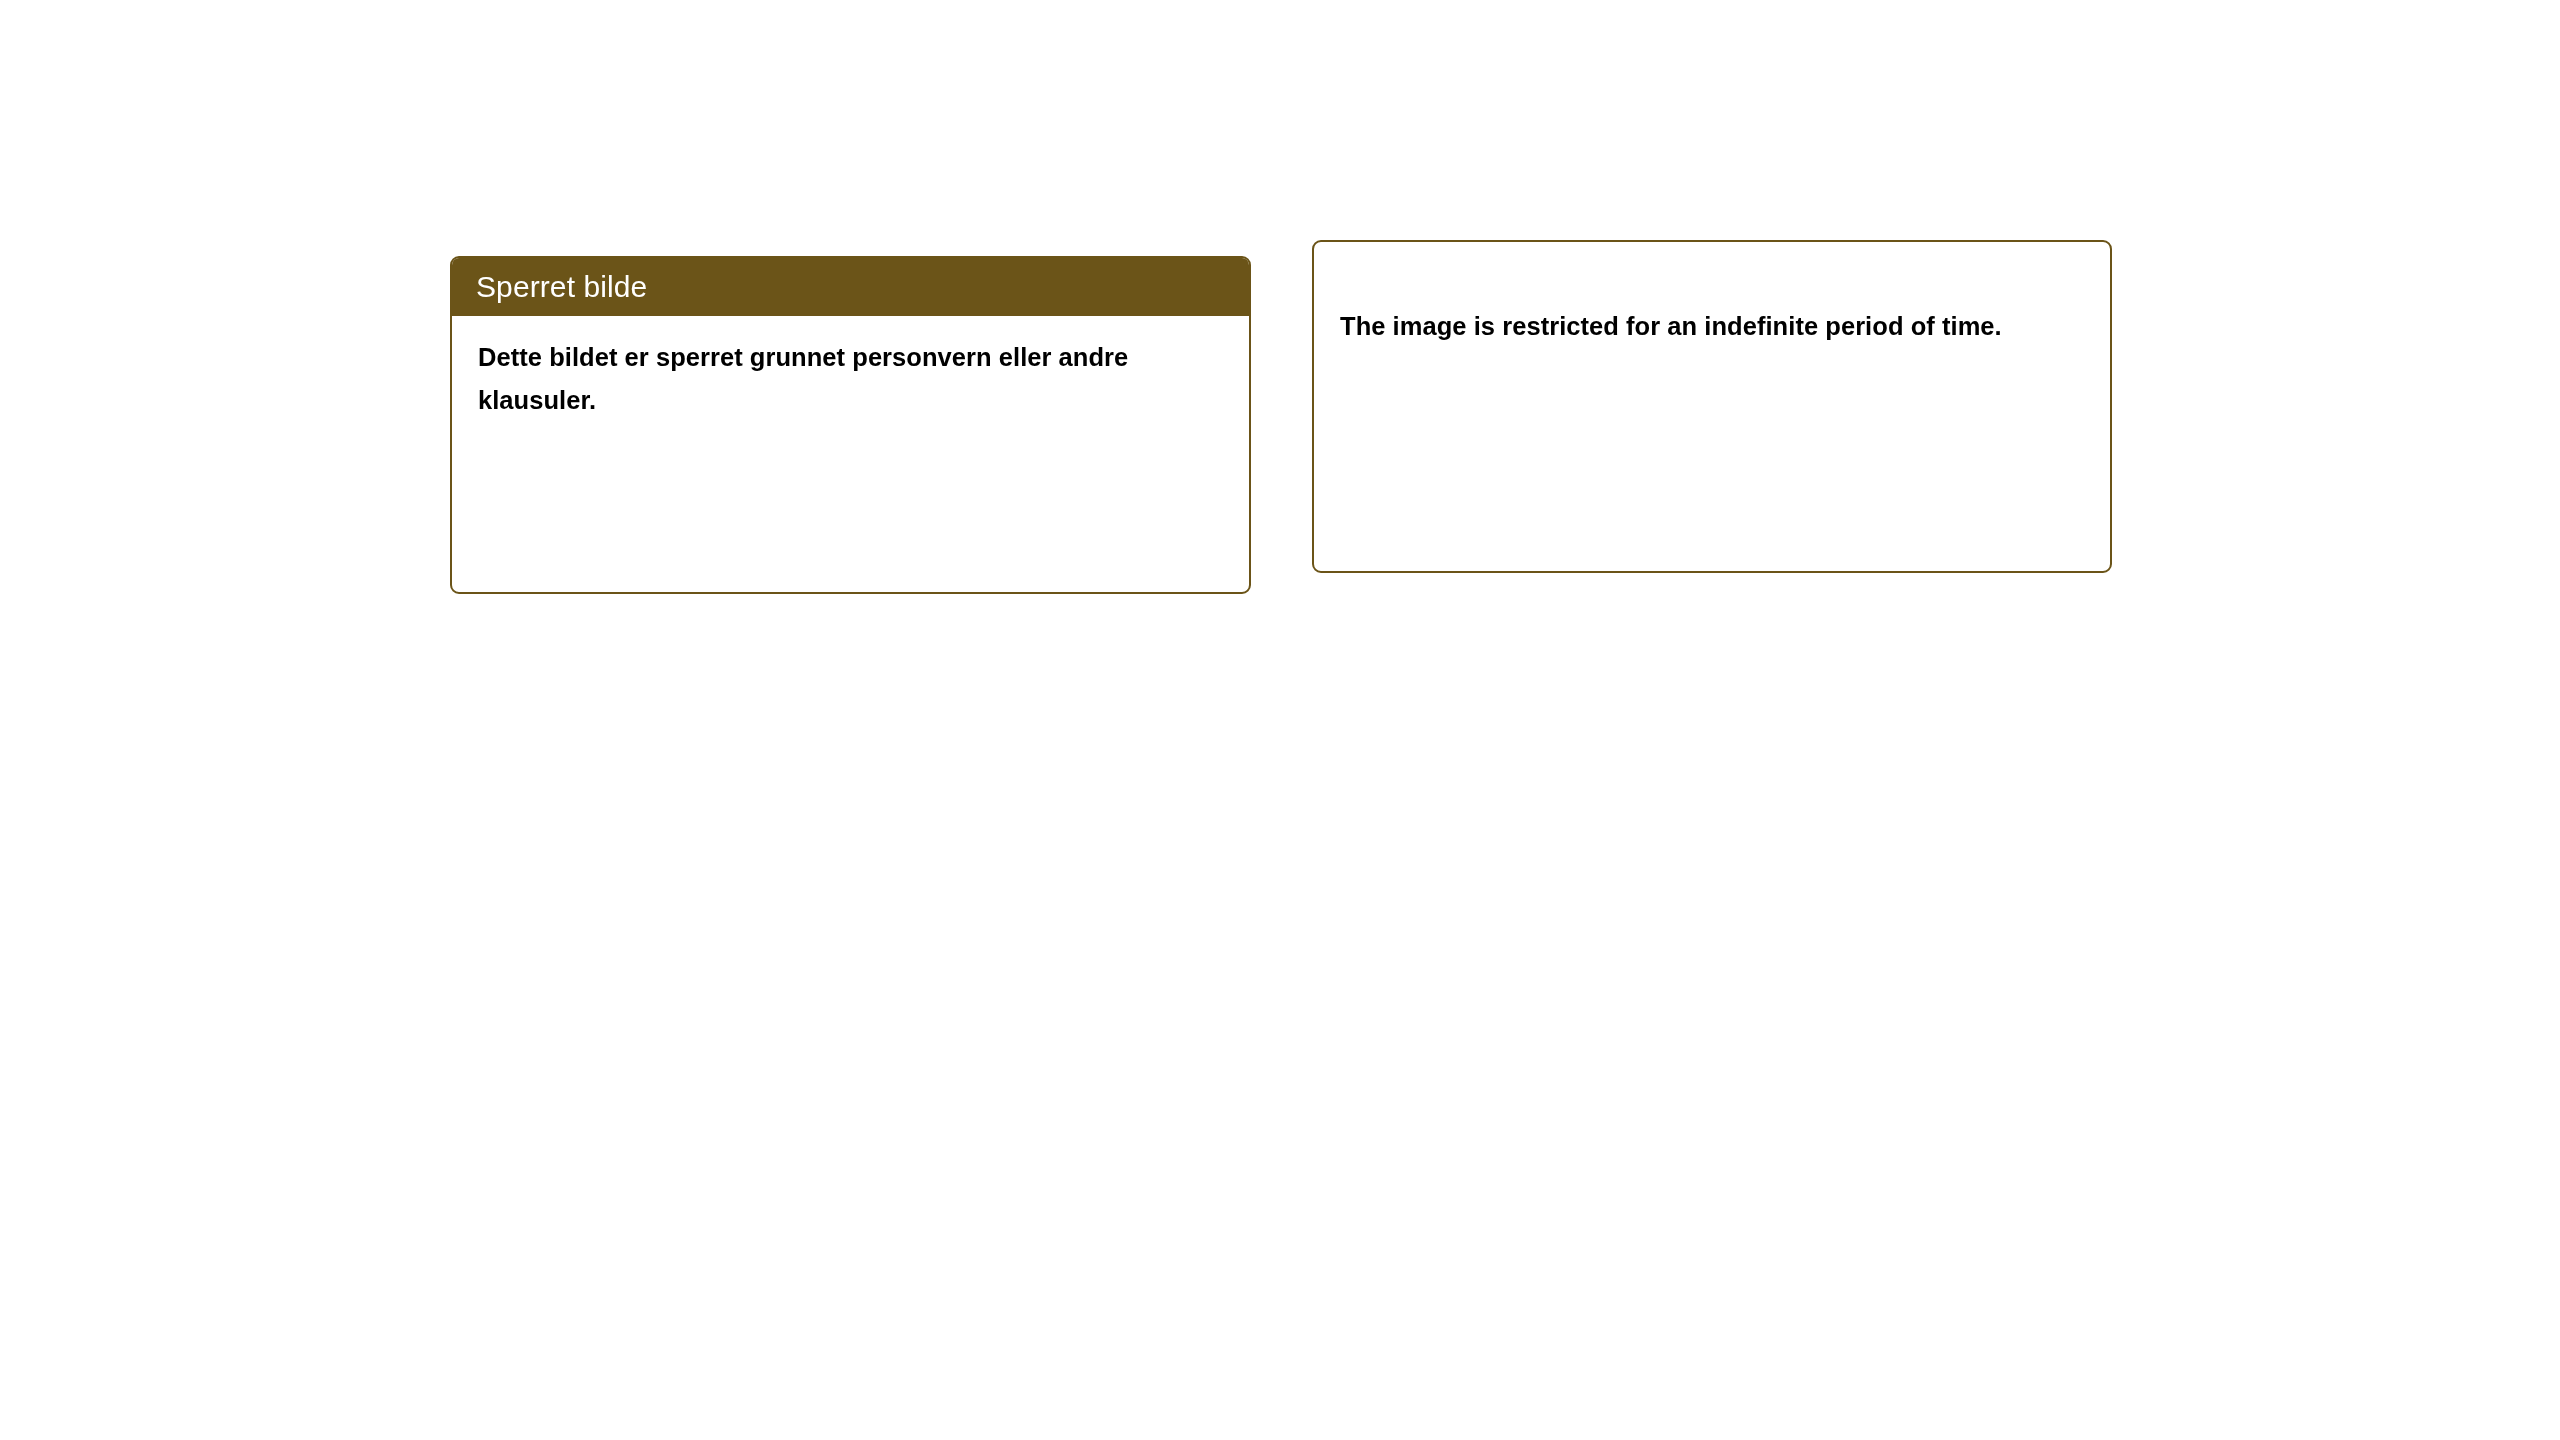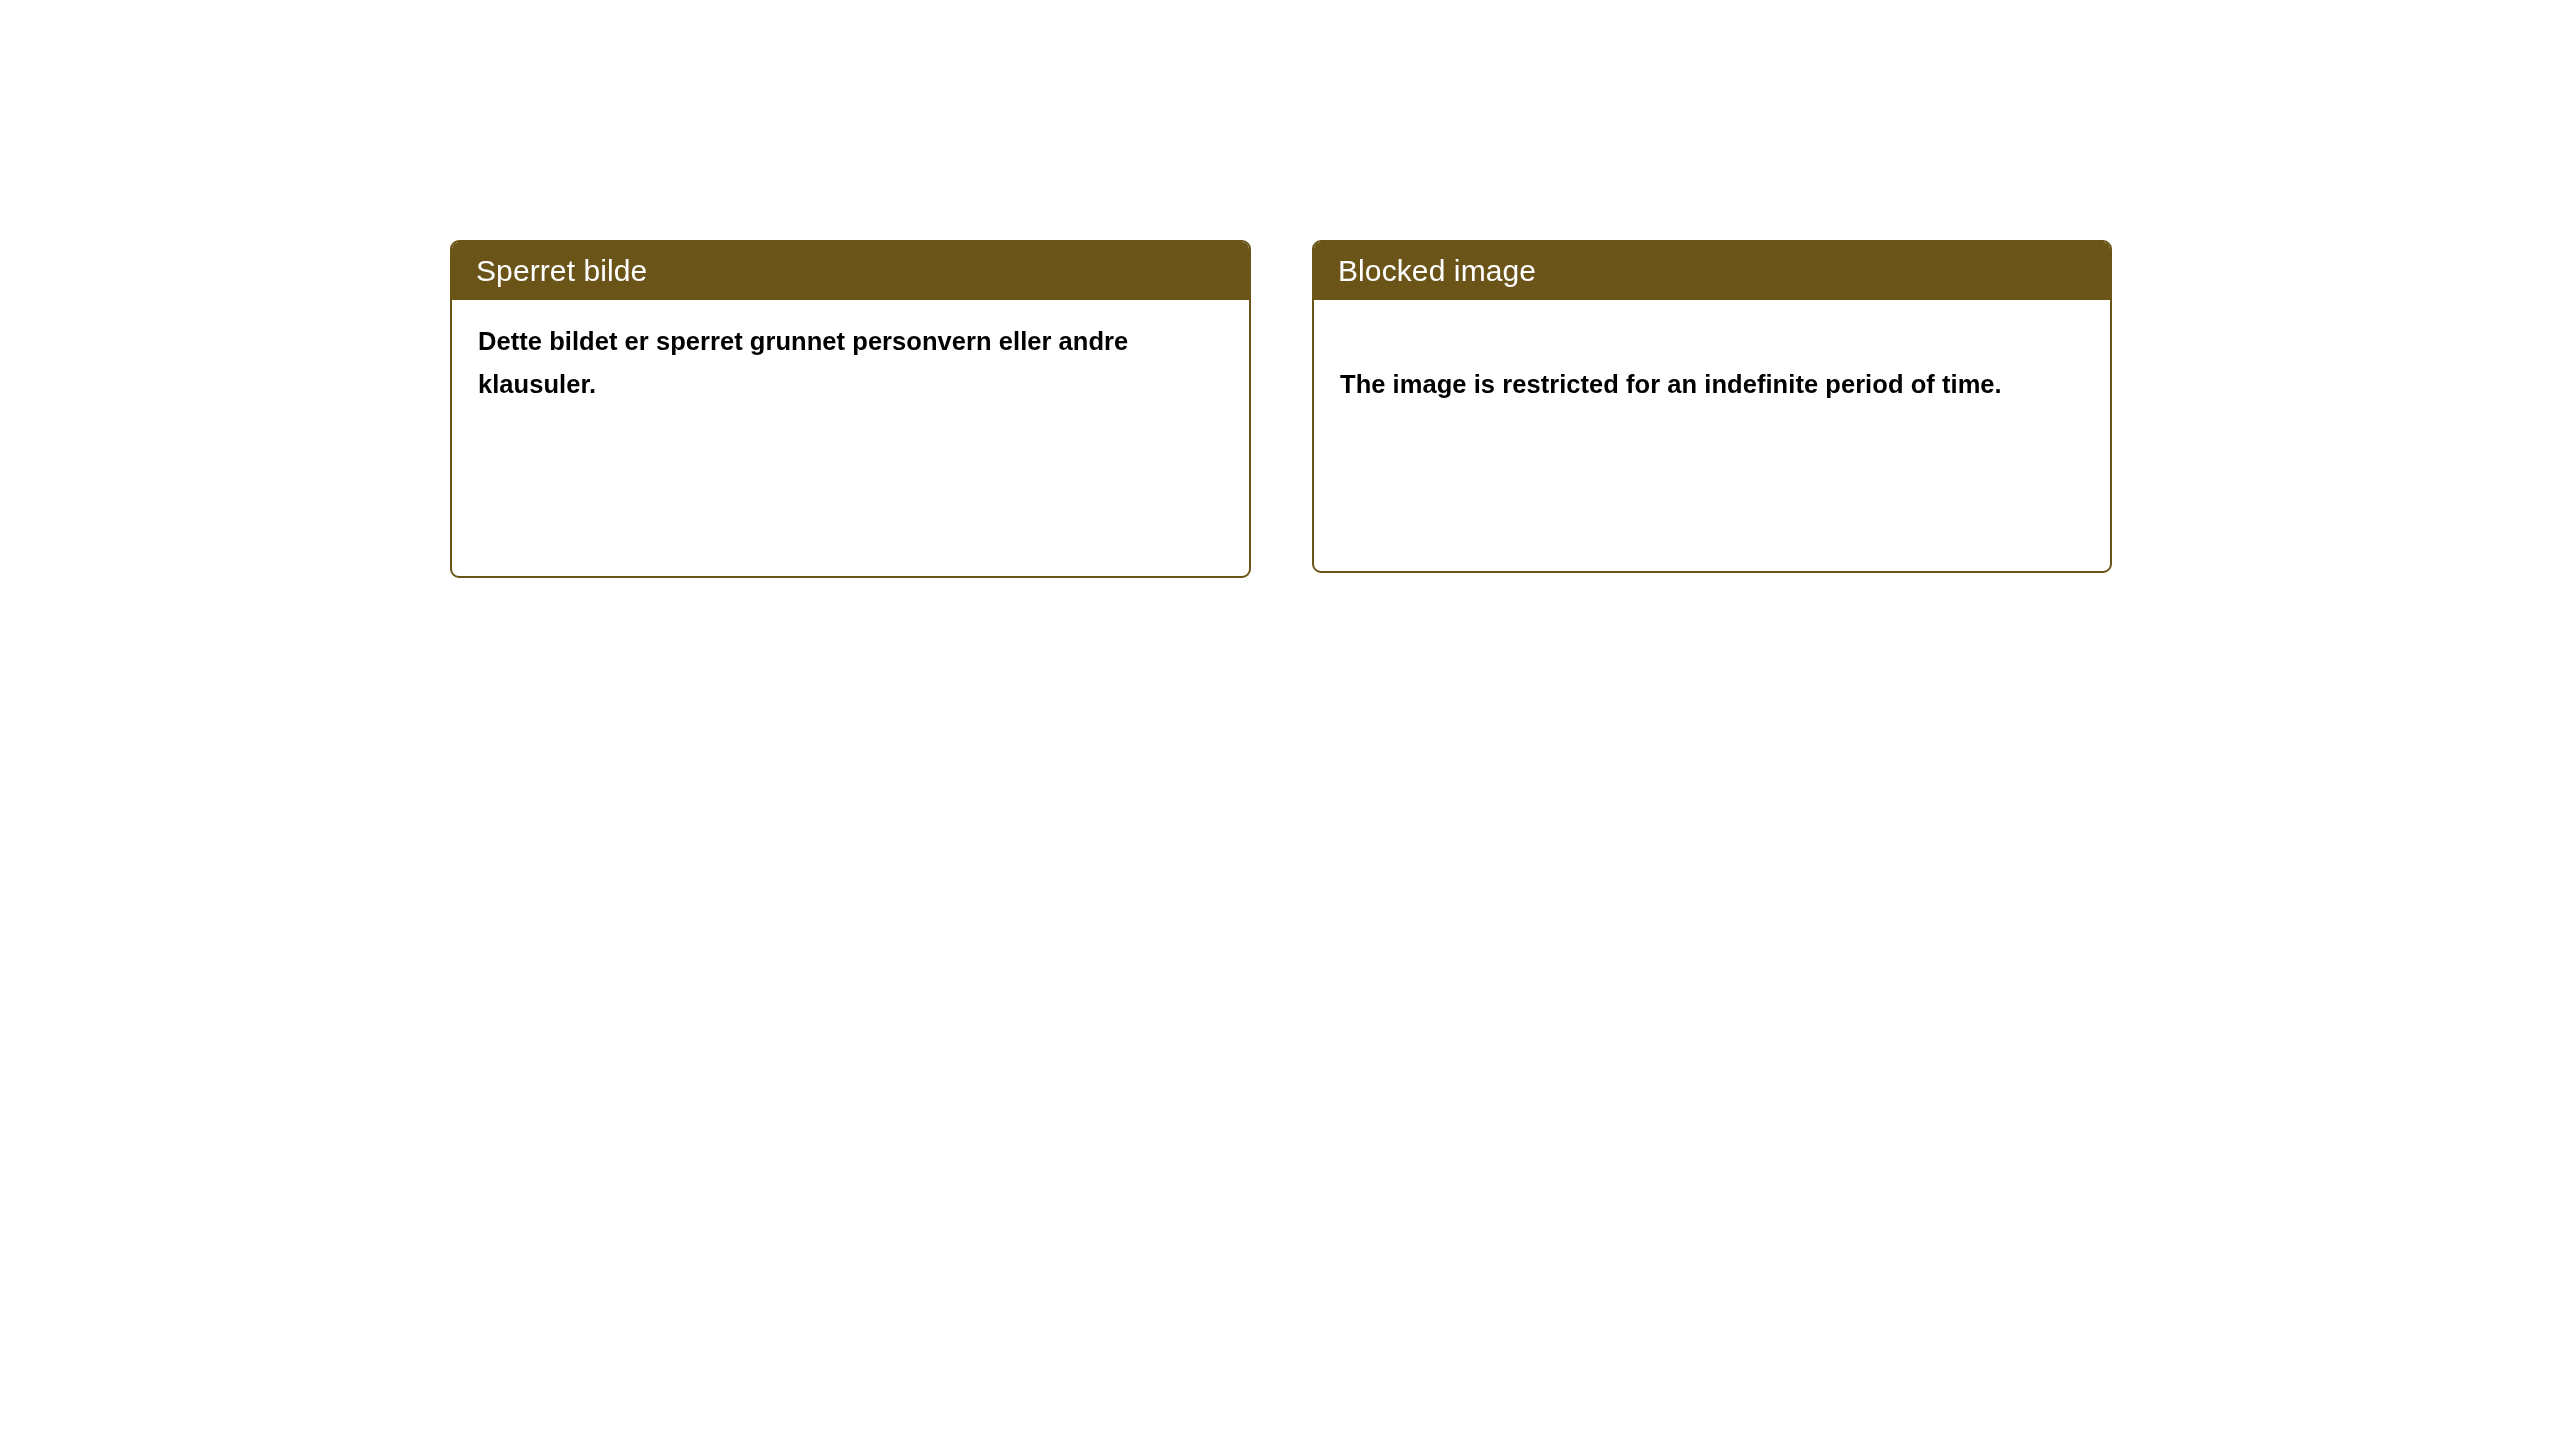--- a/index.html
+++ b/index.html
@@ -20,21 +20,21 @@
     position: absolute;
     background: #ffffff;
     border-radius: 9px;
     border: 2px solid #6b5418;
     box-sizing: border-box;
     overflow: hidden;
   }
 
   .panel-no {
     left: 450px;
-    top: 240px;
+    top: 256px;
     width: 801px;
     height: 338px;
   }
 
   .panel-en {
     left: 1312px;
     top: 240px;
     width: 800px;
     height: 333px;
   }
@@ -82,20 +82,17 @@
   <div class="panel-header">
     <span class="panel-title">Sperret bilde</span>
   </div>
   <div class="panel-body">
     <p class="body-paragraph">Dette bildet er sperret grunnet personvern eller andre klausuler.</p>
     <div class="paragraph-gap"></div>
   </div>
 </div>
 
 <div class="panel panel-en">
-  <div class="panel-header">
-    <span class="panel-title">Blocked image</span>
-  </div>
   <div class="panel-body">
     <div class="paragraph-gap"></div>
     <p class="body-paragraph">The image is restricted for an indefinite period of time.</p>
   </div>
 </div>
 
 </body></html>

